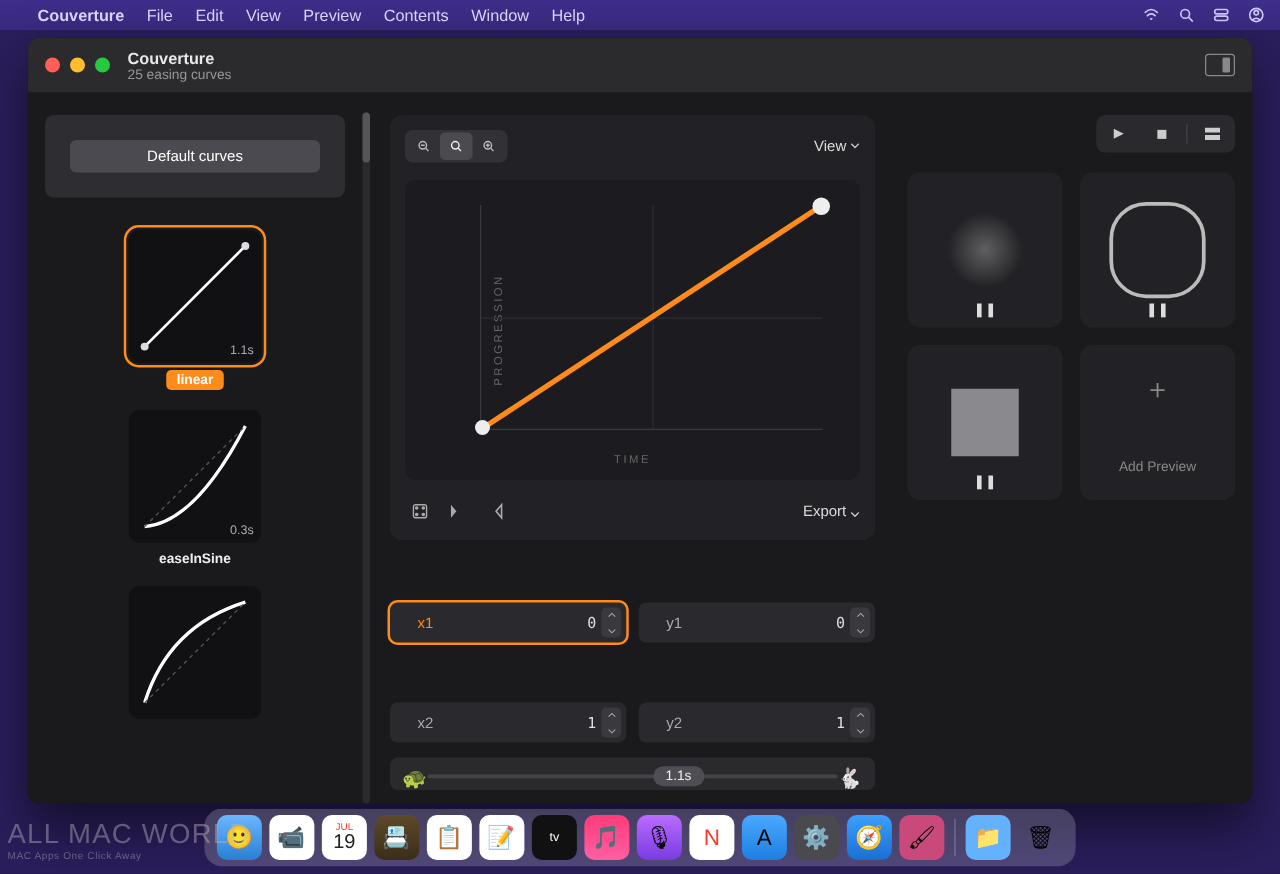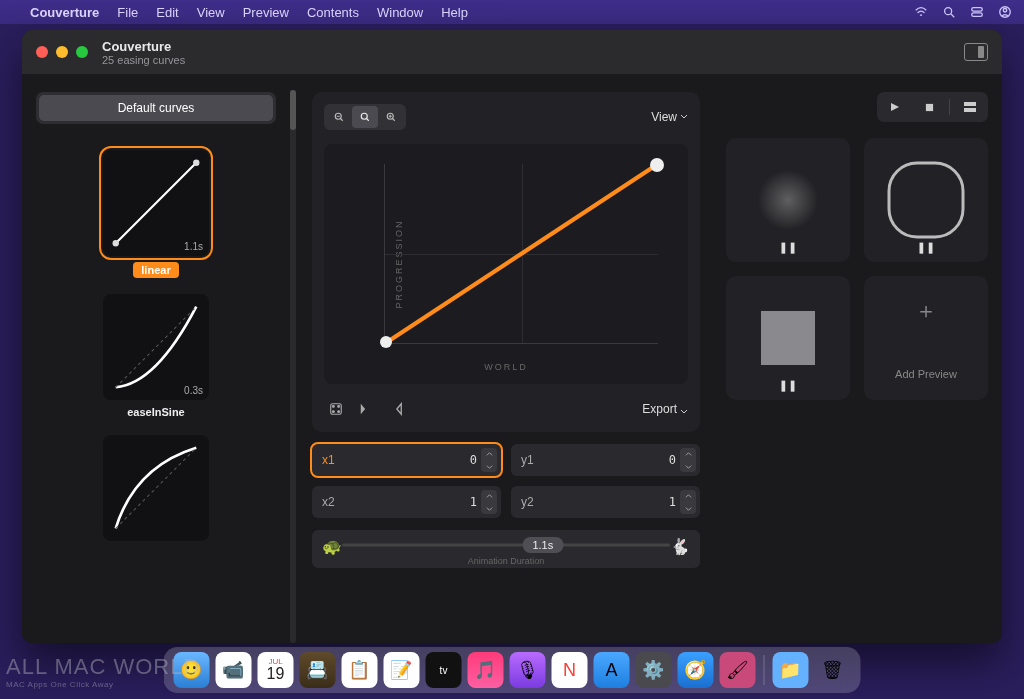--- a/index.html
+++ b/index.html
@@ -30,21 +30,21 @@
 .seg-center span { padding: 4px 12px; font-size: 12px; color: #aaa; border-radius: 5px; cursor: pointer; }
 .seg-center .active { background: #505055; color: #fff; }
 .sidebar-toggle { margin-left: auto; width: 24px; height: 18px; border: 1.5px solid #888; border-radius: 3px; position: relative; }
 .sidebar-toggle::after { content: ''; position: absolute; right: 3px; top: 2px; bottom: 2px; width: 6px; background: #888; border-radius: 1px; }
 
 
 .body { flex: 1; display: flex; background: #1a1a1c; overflow: hidden; }
 
 
 .sidebar { width: 268px; padding: 18px 14px; overflow-y: auto; }
-.curve-tabs { display: flex; background: #2e2e32; border-radius: 7px; padding: 3px; margin-bottom: 26px; }
+.curve-tabs { display: flex; background: #2e2e32; border-radius: 7px; padding: 20px; margin-bottom: 26px; }
 .curve-tabs span { flex: 1; text-align: center; padding: 6px 0; font-size: 12px; color: #aaa; border-radius: 5px; cursor: pointer; }
 .curve-tabs .active { background: #4a4a50; color: #fff; }
 
 .curve-card { width: 106px; margin: 0 auto 16px; position: relative; }
 .curve-thumb { width: 106px; height: 106px; background: #111114; border-radius: 8px; position: relative; }
 .curve-card.selected .curve-thumb { outline: 2px solid #ff8c1a; outline-offset: 2px; }
 .curve-time { position: absolute; right: 6px; bottom: 4px; font-size: 10px; color: #aaa; }
 .curve-label { margin: 6px auto 0; text-align: center; font-size: 11px; font-weight: 700; font-family: ui-monospace, monospace; color: #eee; }
 .curve-card.selected .curve-label span { background: #ff8c1a; color: #fff; padding: 2px 8px; border-radius: 4px; display: inline-block; }
 
@@ -70,21 +70,21 @@
 .x-label { position:absolute; left:50%; bottom:12px; transform:translateX(-50%); font-size:9px; letter-spacing:2px; color:#666; }
 .curve-line { position:absolute; left:60px; right:30px; top:20px; bottom:40px; }
 .curve-line svg { width:100%; height:100%; }
 
 .export-row { display: flex; align-items: center; gap: 6px; }
 .icon-btn { width: 24px; height: 22px; display:flex; align-items:center; justify-content:center; cursor:pointer; color:#aaa; }
 .export-btn { margin-left: auto; font-size: 12px; color: #ddd; cursor:pointer; display:flex; align-items:flex-end; gap:3px; }
 
 
 .params { display: grid; grid-template-columns: 1fr 1fr; gap: 10px; }
-.param-field { background: #2a2a2e; border-radius: 6px; display: flex; align-items: center; padding: 0 4px 0 10px; height: 32px; }
+.param-field { background: #2a2a2e; border-radius: 6px; display: flex; align-items: center; padding: 0 4px 0 22px; height: 32px; margin-top: 38px; }
 .param-field.focused { outline: 2px solid #ff8c1a; }
 .param-field .lbl { font-size: 12px; color: #aaa; flex: 0 0 24px; }
 .param-field.focused .lbl { color: #ff8c1a; }
 .param-field .val { flex:1; text-align:right; font-size:12px; color:#ddd; font-family:ui-monospace,monospace; padding-right:4px; }
 .stepper { display:flex; flex-direction:column; background:#3a3a3e; border-radius:4px; overflow:hidden; width:16px; }
 .stepper span { height:12px; display:flex; align-items:center; justify-content:center; cursor:pointer; }
 .stepper svg { width:7px; height:7px; }
 
 .duration-row { background:#2a2a2e; border-radius:6px; padding:6px 10px 2px; }
 .duration-slider { position:relative; height:18px; }
@@ -242,21 +242,21 @@
           <span class="view-btn">
               <span>View</span>
               <svg width="8" height="8" viewBox="0 0 8 8">
                 <path d="M1 2l3 3 3-3" stroke="#ccc" fill="none"></path>
               </svg>
             </span>
         </div>
 
         <div class="chart-area">
           <span class="y-label">PROGRESSION</span>
-          <span class="x-label">WORLD</span>
+          <span class="x-label">TIME</span>
           <div class="chart-grid"></div>
           <div class="curve-line">
             <svg viewBox="0 0 100 100" preserveAspectRatio="none">
               <line x1="2" y1="98" x2="98" y2="2" stroke="#ff8c1a" stroke-width="2"></line>
             </svg>
             <div style="position:absolute;left:-4px;bottom:-4px;width:12px;height:12px;border-radius:50%;background:#eee"></div>
             <div style="position:absolute;right:-6px;top:-6px;width:14px;height:14px;border-radius:50%;background:#eee"></div>
           </div>
         </div>
 
@@ -356,21 +356,20 @@
         </div>
       </div>
 
       <div class="duration-row">
         <div class="duration-slider">
           <span style="position:absolute;left:0;top:1px">🐢</span>
           <div class="dur-track"></div>
           <div class="dur-handle" style="left:60%"><span>1.1s</span></div>
           <span style="position:absolute;right:0;top:1px">🐇</span>
         </div>
-        <div class="dur-caption">Animation Duration</div>
       </div>
     </div>
 
     <div class="right">
       <div class="play-row">
         <span>
             <svg width="10" height="10" viewBox="0 0 10 10" fill="#ccc">
               <path d="M1 1 L9 5 L1 9 Z"></path>
             </svg>
           </span>

